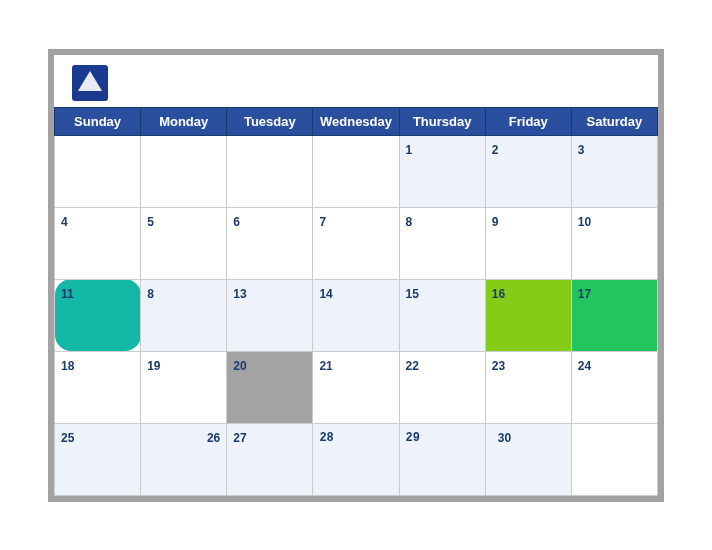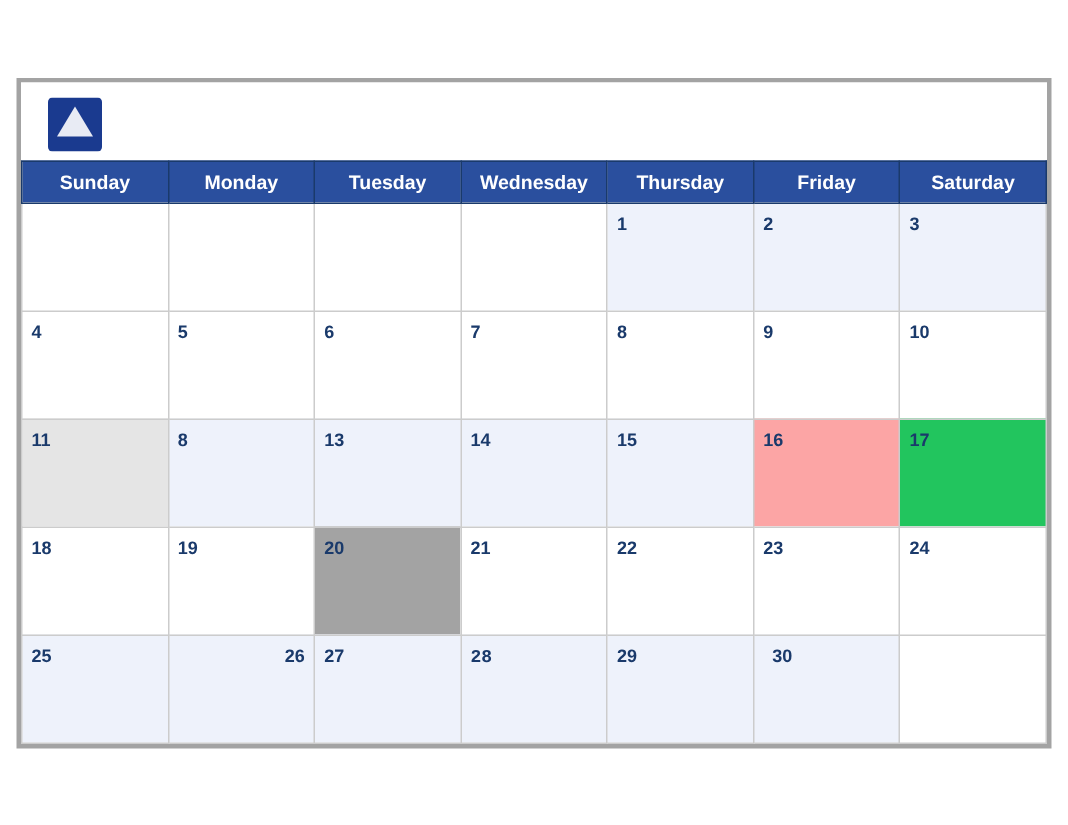--- a/index.html
+++ b/index.html
@@ -6,23 +6,23 @@
     body {
       font-family: Arial, sans-serif;
       background: #fff;
       width: 712px;
       height: 550px;
       display: flex;
       align-items: center;
       justify-content: center;
     }
     .calendar-container {
-      width: 690px;
+      width: 616px;
       background: #fff;
-      border: 3px solid #a3a3a3;
+      border: 6px solid #a3a3a3;
     }
     .calendar-header {
       display: flex;
       justify-content: space-between;
       align-items: center;
       padding: 10px 18px 6px 18px;
       background: #fff;
     }
     .logo-text {
       font-size: 13px;
@@ -134,41 +134,41 @@
         <tr>
           <td style="background: rgb(255, 255, 255);"><span class="day-number">4</span></td>
           <td style="background: rgb(255, 255, 255);"><span class="day-number">5</span></td>
           <td style="background: rgb(255, 255, 255);"><span class="day-number">6</span></td>
           <td style="background: rgb(255, 255, 255);"><span class="day-number">7</span></td>
           <td style="background: rgb(255, 255, 255);"><span class="day-number">8</span></td>
           <td style="background: rgb(255, 255, 255);"><span class="day-number">9</span></td>
           <td style="background: rgb(255, 255, 255);"><span class="day-number">10</span></td>
         </tr>
         <tr>
-          <td style="background: #e5e5e5;"><span class="day-number">11</span></td>
+          <td style="background: #14b8a6; border-radius: 16px;"><span class="day-number">11</span></td>
           <td style="background: rgb(238, 242, 251);"><span class="day-number">8</span></td>
           <td style="background: rgb(238, 242, 251);"><span class="day-number">13</span></td>
           <td style="background: rgb(238, 242, 251); margin-top: 16px;"><span class="day-number">14</span></td>
           <td style="background: rgb(238, 242, 251); margin-top: 28px;"><span class="day-number">15</span></td>
-          <td style="background: #fca5a5;"><span class="day-number">16</span></td>
+          <td style="background: #84cc16;"><span class="day-number">16</span></td>
           <td style="background: #22c55e;"><span class="day-number">17</span></td>
         </tr>
         <tr>
           <td style="background: rgb(255, 255, 255);"><span class="day-number">18</span></td>
           <td style="background: rgb(255, 255, 255);"><span class="day-number">19</span></td>
           <td style="background: #a3a3a3;"><span class="day-number">20</span></td>
           <td style="background: rgb(255, 255, 255);"><span class="day-number">21</span></td>
           <td style="background: rgb(255, 255, 255);"><span class="day-number">22</span></td>
           <td style="background: rgb(255, 255, 255);"><span class="day-number">23</span></td>
           <td style="background: rgb(255, 255, 255);"><span class="day-number">24</span></td>
         </tr>
         <tr>
           <td style="background: rgb(238, 242, 251);"><span class="day-number">25</span></td>
           <td style="background: rgb(238, 242, 251); text-align: right;"><span class="day-number">26</span></td>
           <td style="background: rgb(238, 242, 251);"><span class="day-number">27</span></td>
           <td style="background: rgb(238, 242, 251); font-family: Liberation Mono, monospace;"><span class="day-number">28</span></td>
-          <td style="background: rgb(238, 242, 251);"><span class="day-number">29</span></td>
+          <td style="background: rgb(238, 242, 251); font-family: Liberation Mono, monospace;"><span class="day-number">29</span></td>
           <td style="background: rgb(238, 242, 251); padding-left: 12px;"><span class="day-number">30</span></td>
           <td class="empty-cell" style="background: rgb(255, 255, 255);"></td>
         </tr>
       </tbody>
   </table>
 </div>
 
 </body></html>

